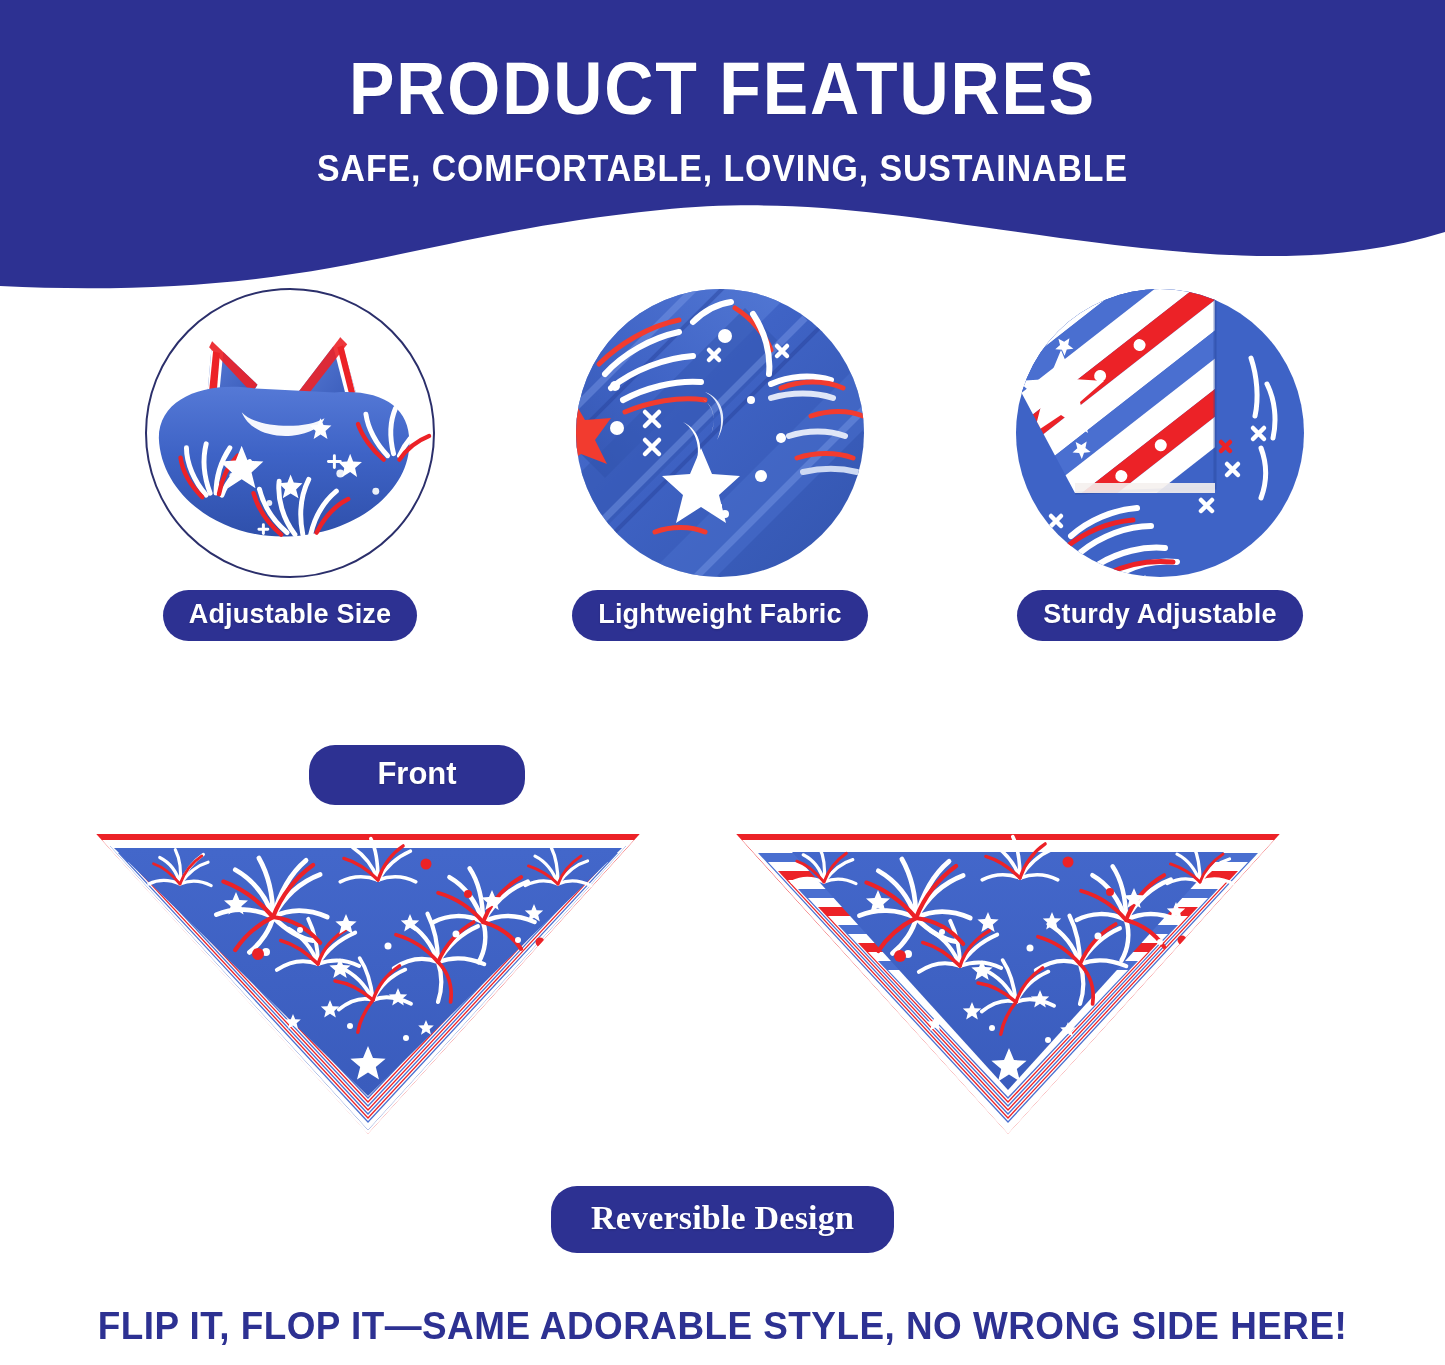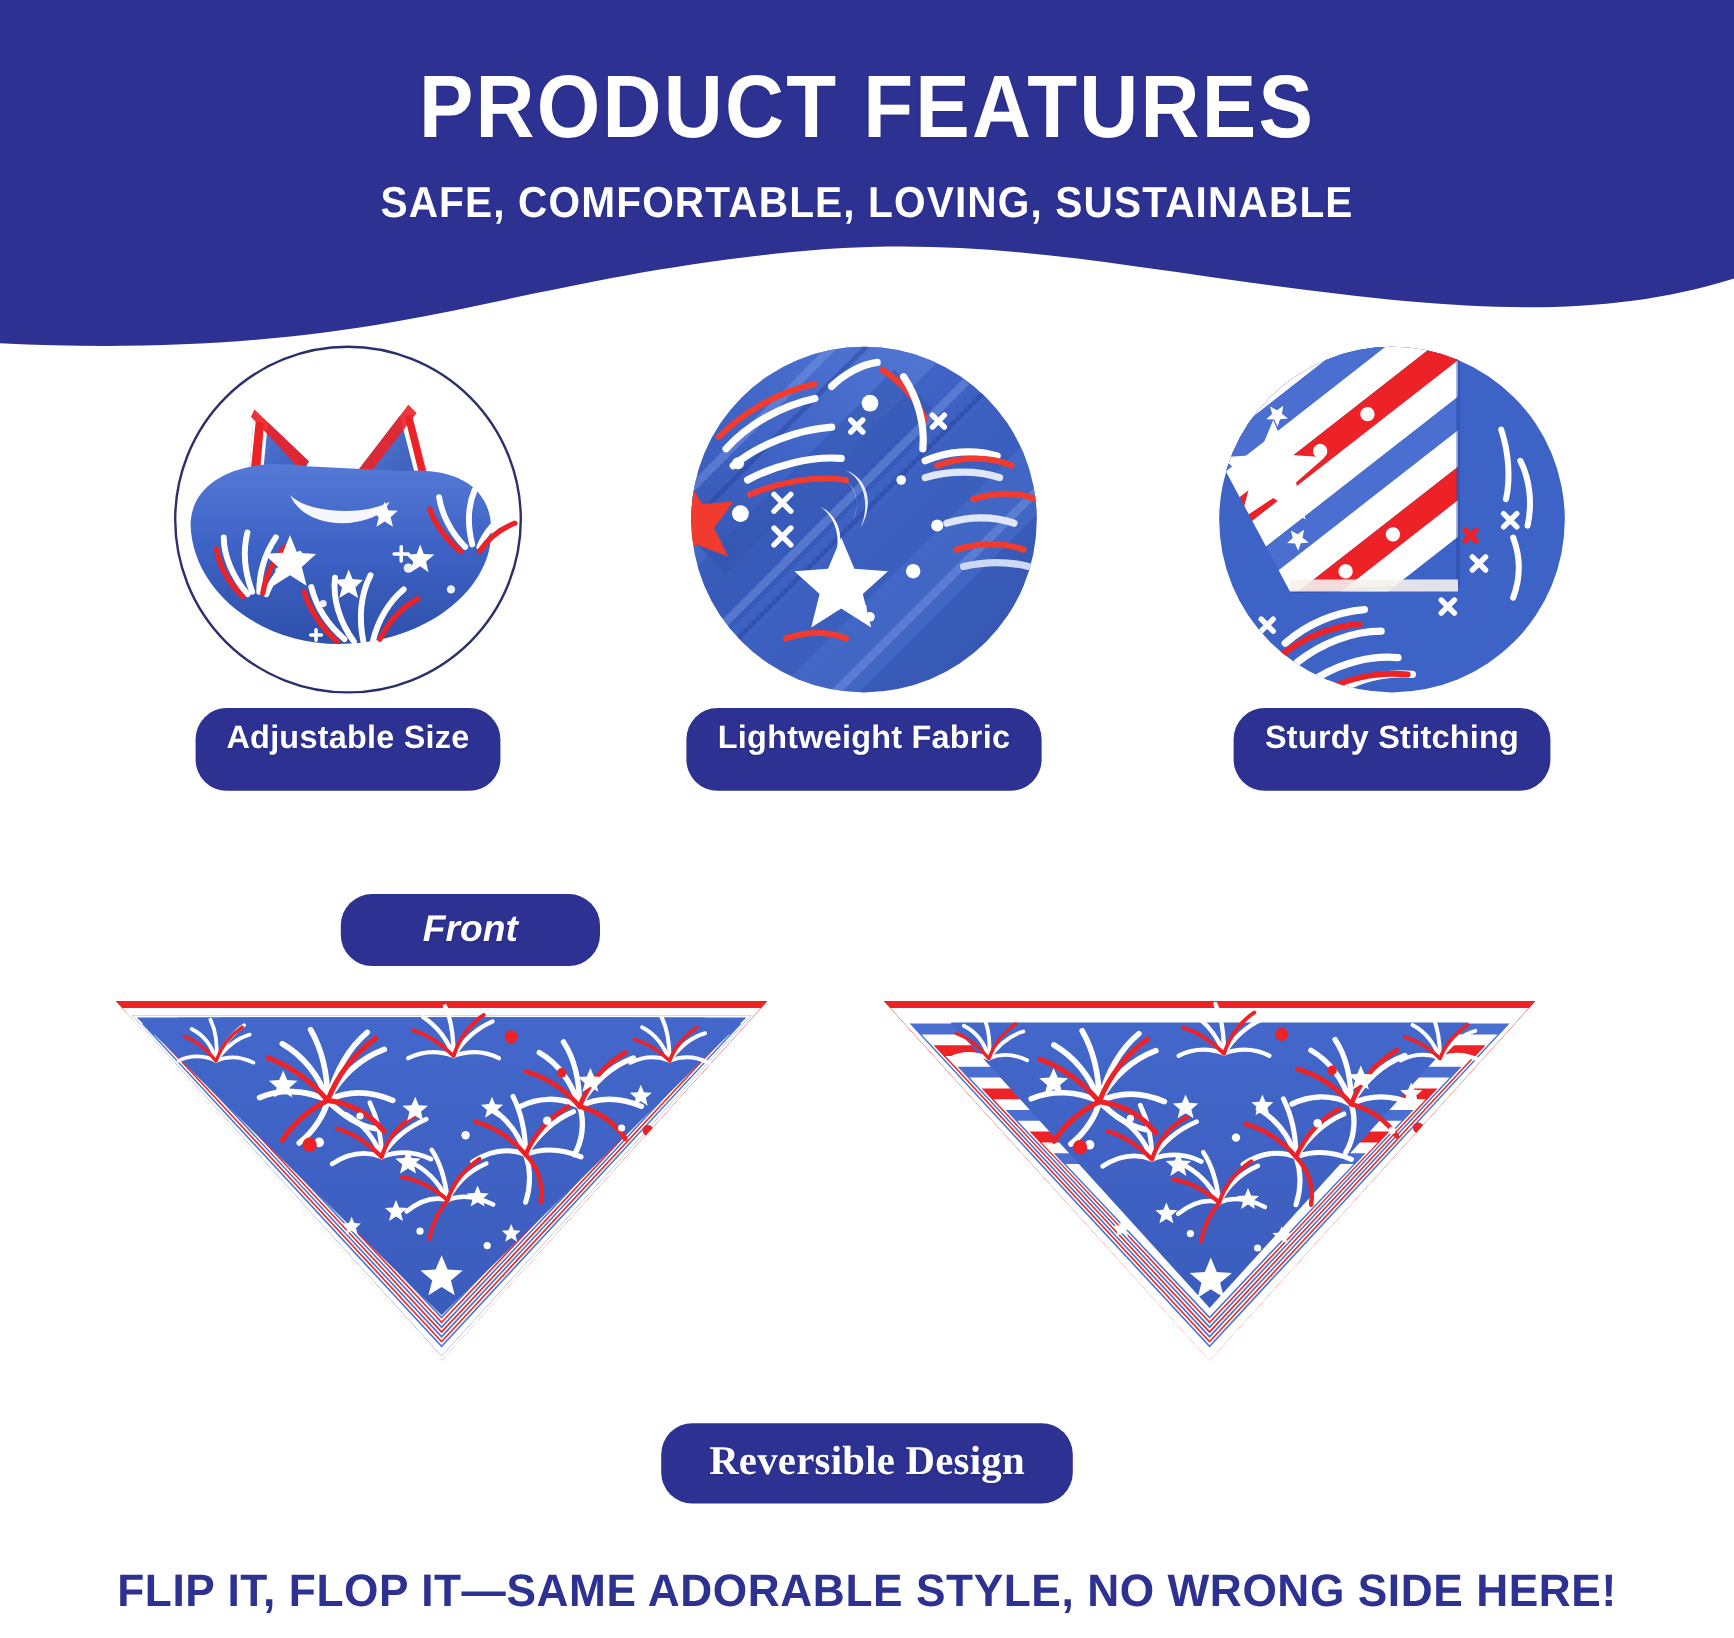--- a/index.html
+++ b/index.html
@@ -40,33 +40,33 @@
   .feature .circle.ring{border:2px solid #2b2f6b;box-sizing:border-box;}
   .feature .circle svg{display:block;width:100%;height:100%;}
 
   
   .pill{
     display:inline-block;background:#2d3192;color:#ffffff;
     border-radius:26px;font-weight:bold;text-align:center;
     white-space:nowrap;box-sizing:border-box;
   }
   .pill-feature{
-    font-size:27px;padding:9px 26px 29px;
+    font-size:27px;padding:9px 26px 11px;
     letter-spacing:.2px;
     text-shadow:0 1px 2px rgba(0,0,0,.18);
   }
   .feature .pill-row{width:100%;text-align:center;margin-top:12px;}
 
   
   .fbrow{position:absolute;left:0;top:745px;width:1445px;height:72px;}
   .pill-fb{
     position:absolute;font-size:31px;padding:11px 0 13px;width:216px;
     text-shadow:0 1px 2px rgba(0,0,0,.18);
   }
-  #pill-front{left:284px;font-style:italic;}
+  #pill-front{left:309px;}
   #pill-back{left:928px;}
 
   
   .tri{position:absolute;top:822px;width:560px;height:320px;}
   #tri-front{left:88px;}
   #tri-back{left:728px;}
   .tri svg{display:block;width:100%;height:100%;}
 
   
   .rev-row{position:absolute;left:0;top:1186px;width:1445px;text-align:center;}
@@ -433,21 +433,21 @@
             </g>
             <g stroke="#ffffff" stroke-width="4.5" stroke-linecap="round">
               <path d="M36,228 l10,10 M46,228 l-10,10"></path>
               <path d="M66,290 l10,10 M76,290 l-10,10"></path>
               <path d="M120,290 l10,10 M130,290 l-10,10"></path>
             </g>
           </g>
         </svg>
       </div>
       <div class="pill-row">
-        <span class="pill pill-feature">Sturdy Stitching</span>
+        <span class="pill pill-feature">Sturdy Adjustable</span>
       </div>
     </div>
   </div>
 
   <div class="fbrow">
     <span id="pill-front" class="pill pill-fb">Front</span>
   </div>
 
   <div id="tri-front" class="tri">
     <svg viewBox="0 0 560 320">

